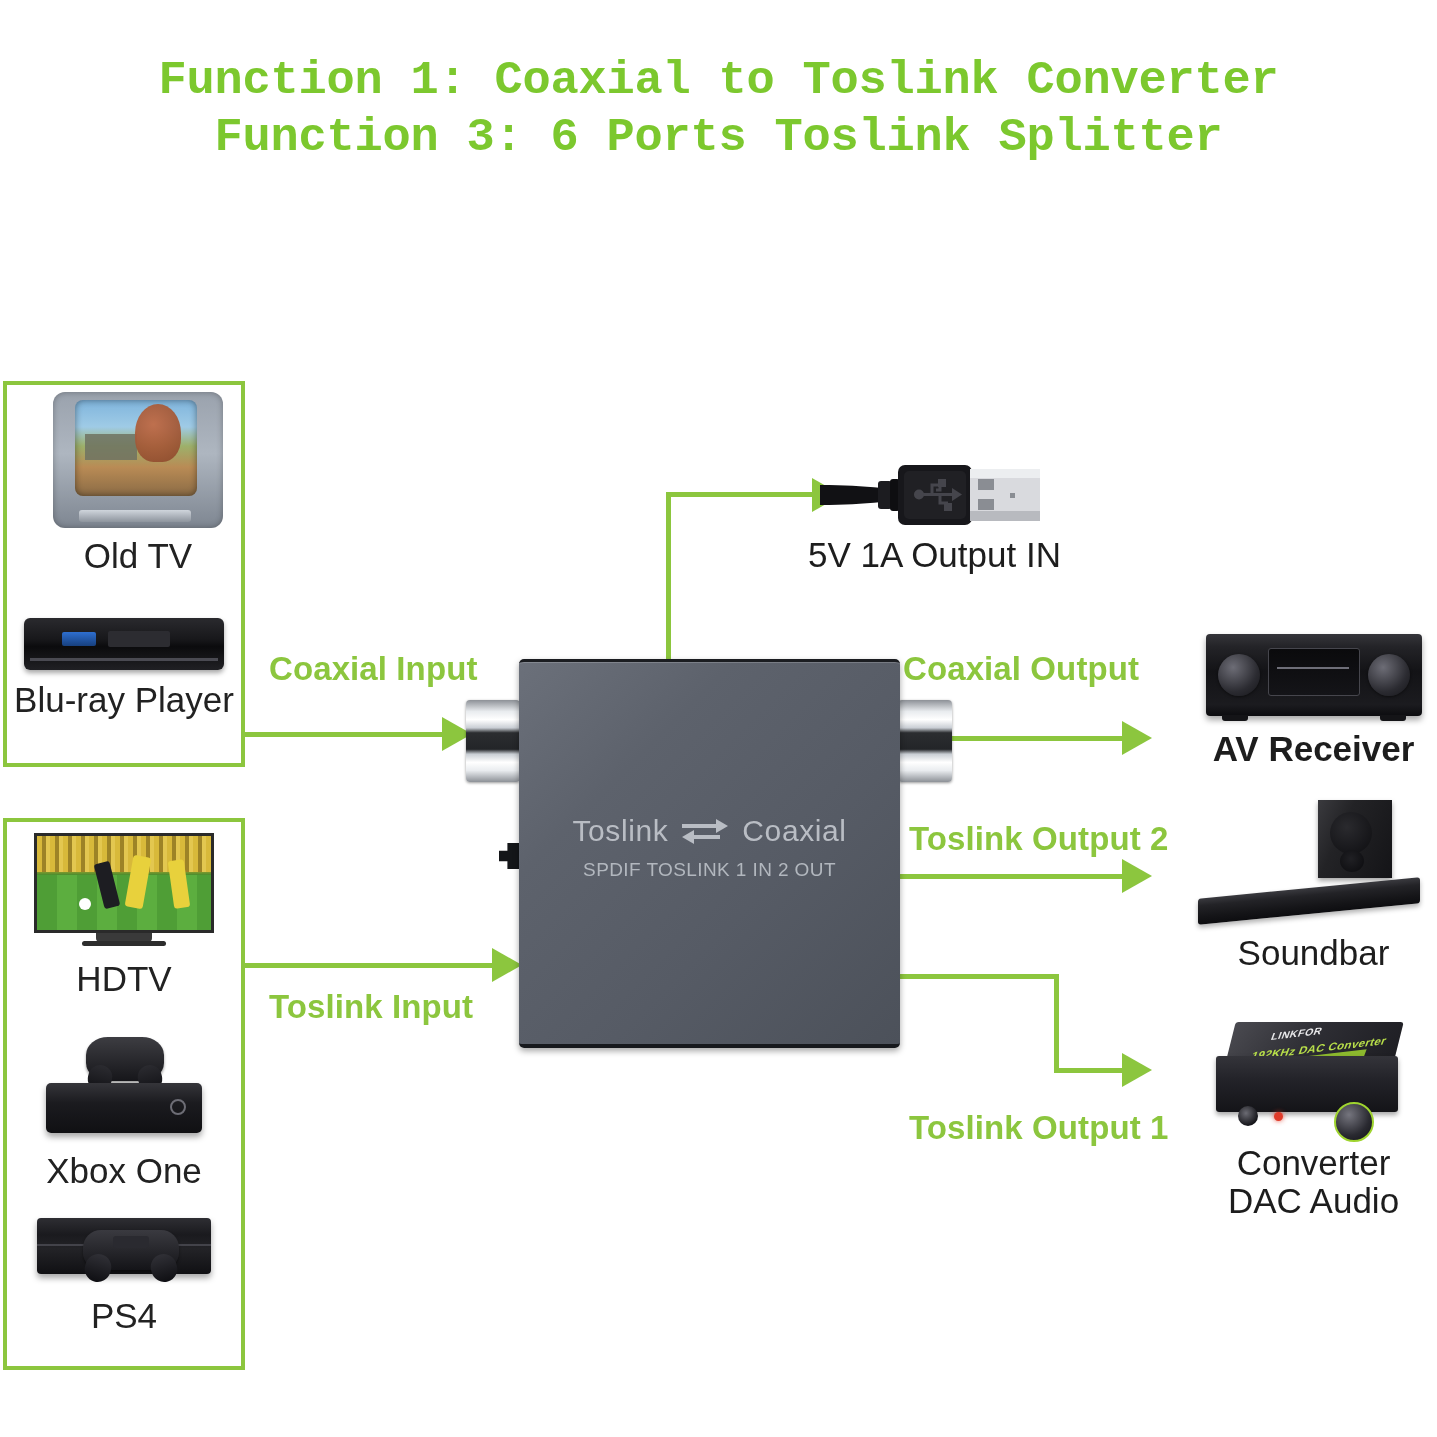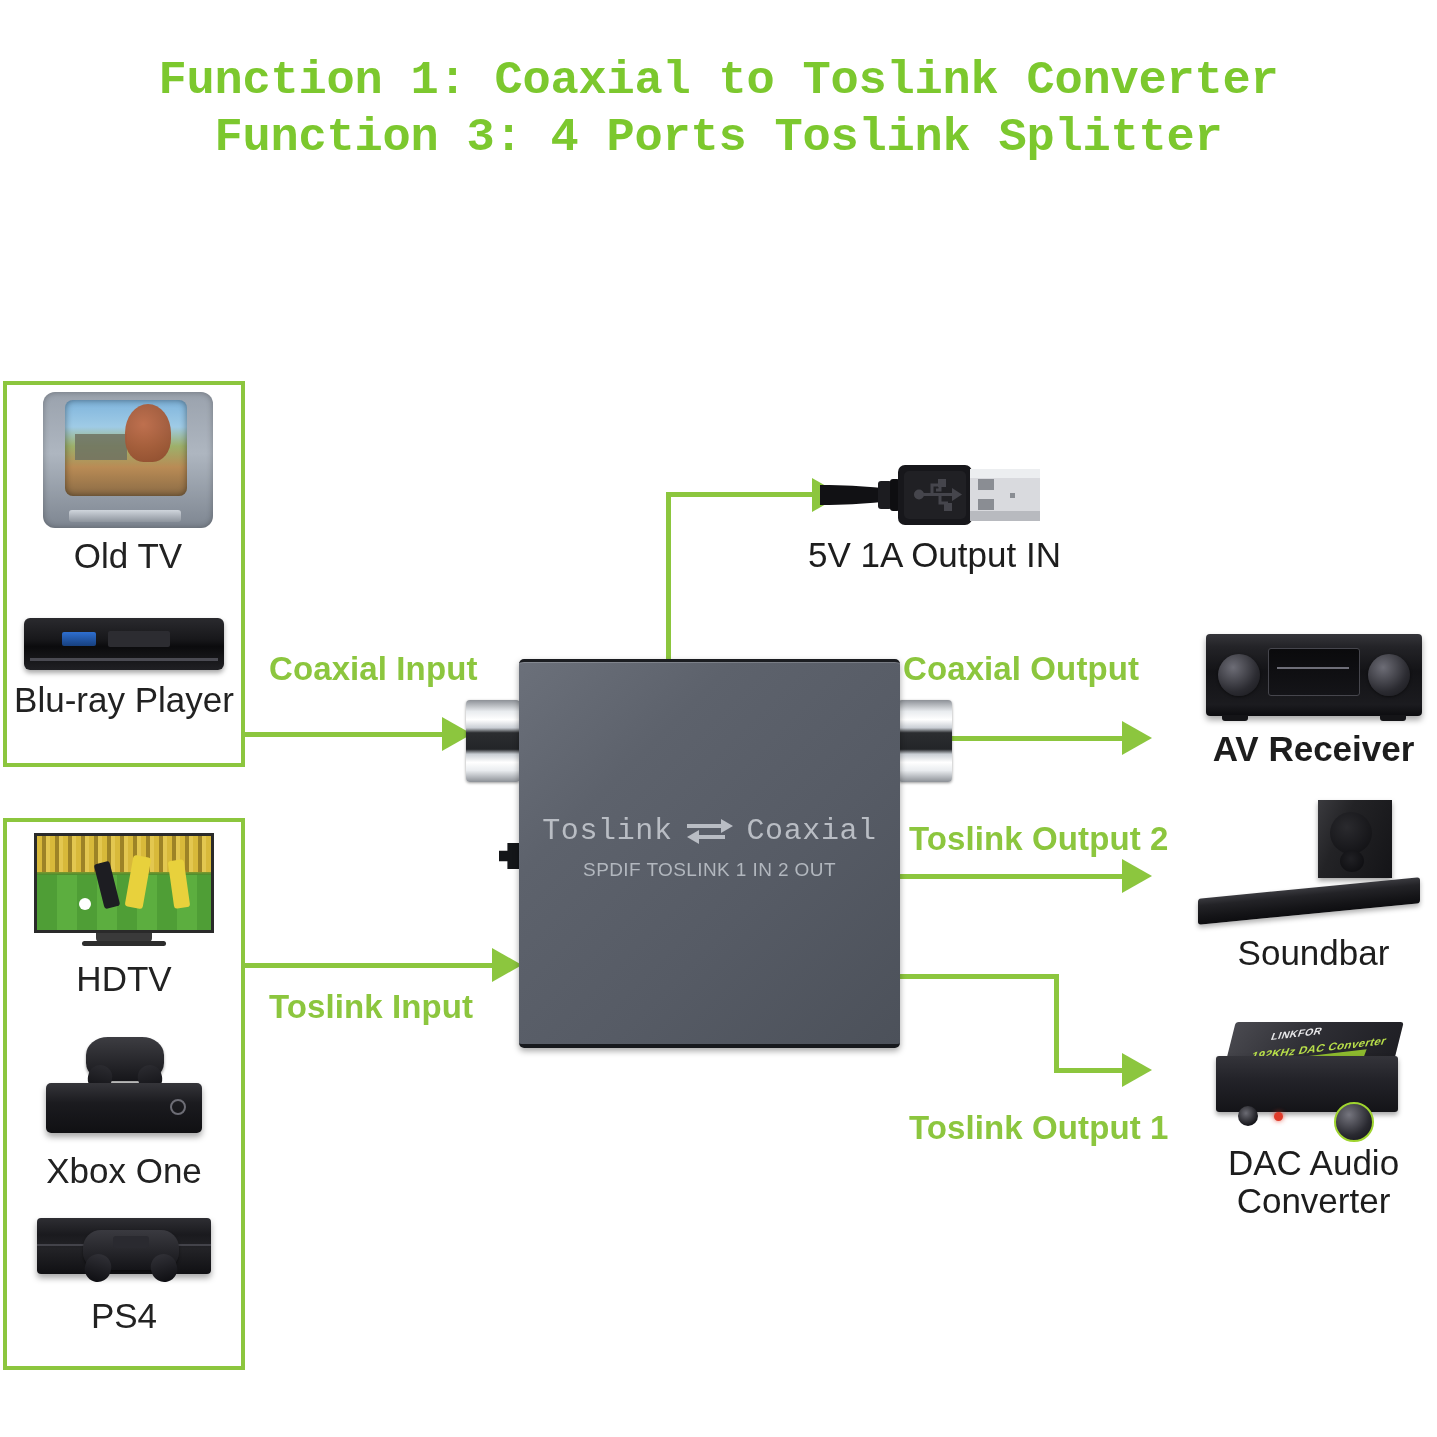--- a/index.html
+++ b/index.html
@@ -57,21 +57,21 @@
     position:absolute;left:519px;top:659px;width:381px;height:382px;
     border-radius:5px;
     background:linear-gradient(135deg,#6b707a 0%,#5d626c 28%,#565b65 62%,#4c515a 100%);
     box-shadow:0 3px 6px rgba(0,0,0,.35), inset 0 1px 0 rgba(255,255,255,.18);
     border-top:3px solid #1b1d21;border-bottom:4px solid #17191d;
     z-index:6;
   }
   #device-brand{
     position:absolute;left:0;top:152px;width:100%;text-align:center;
     color:#b9bdc4;font-size:30px;letter-spacing:.6px;
-    display:flex;justify-content:center;align-items:center;gap:14px;font-family:Liberation Mono, monospace;
+    display:flex;justify-content:center;align-items:center;gap:14px;
   }
   #device-sub{
     position:absolute;left:0;top:197px;width:100%;text-align:center;
     color:#b2b7be;font-size:19px;letter-spacing:.4px;
   }
   .swap-ico{display:inline-block;width:46px;height:26px;position:relative;}
   .swap-ico i{position:absolute;left:0;height:4px;background:#b9bdc4;width:34px;}
   .swap-ico i:nth-child(1){top:6px;}
   .swap-ico i:nth-child(2){top:17px;left:4px;}
   .swap-ico b{position:absolute;width:0;height:0;border-top:7px solid transparent;border-bottom:7px solid transparent;}
@@ -215,26 +215,26 @@
     box-shadow:0 0 5px rgba(224,59,42,.85);}
   .dac-knob{position:absolute;right:24px;top:46px;width:40px;height:40px;border-radius:50%;
     background:radial-gradient(circle at 36% 30%,#75757e,#2a2a31 60%,#101014);
     border:2px solid #9fd42f;box-sizing:border-box;}
 </style>
 </head>
 <body>
 
 <div id="title-block">
   <div>Function 1: Coaxial to Toslink Converter</div>
-  <div>Function 3: 4 Ports Toslink Splitter</div>
+  <div>Function 3: 6 Ports Toslink Splitter</div>
 </div>
 
 <div class="src-box" id="src-box-1"></div>
 
-<div class="abs" style="left:7px;top:392px;width:242px;">
+<div class="abs" style="left:17px;top:392px;width:242px;">
   <div class="crt">
     <div class="crt-body"></div>
     <div class="crt-screen">
         <div class="castle"></div>
         <div class="tree"></div>
       </div>
     <div class="crt-ctrl"></div>
   </div>
   <div class="src-label" style="text-align:center;margin-top:10px;">Old TV</div>
 </div>
@@ -393,16 +393,16 @@
       <div class="dac-model">192KHz DAC Converter</div>
       <div class="dac-stripe"></div>
     </div>
     <div class="dac-front">
       <div class="dac-jack"></div>
       <div class="dac-led"></div>
       <div class="dac-knob"></div>
     </div>
   </div>
   <div class="dest-label" style="margin-top:16px;">
+    <div>Converter</div>
     <div>DAC Audio</div>
-    <div>Converter</div>
   </div>
 </div>
 
 </body></html>

